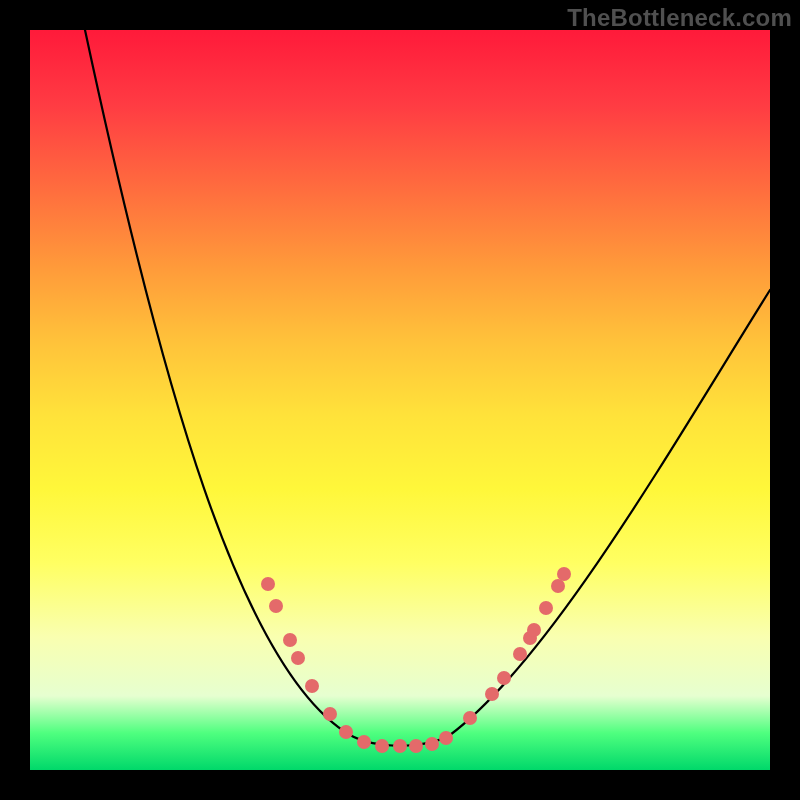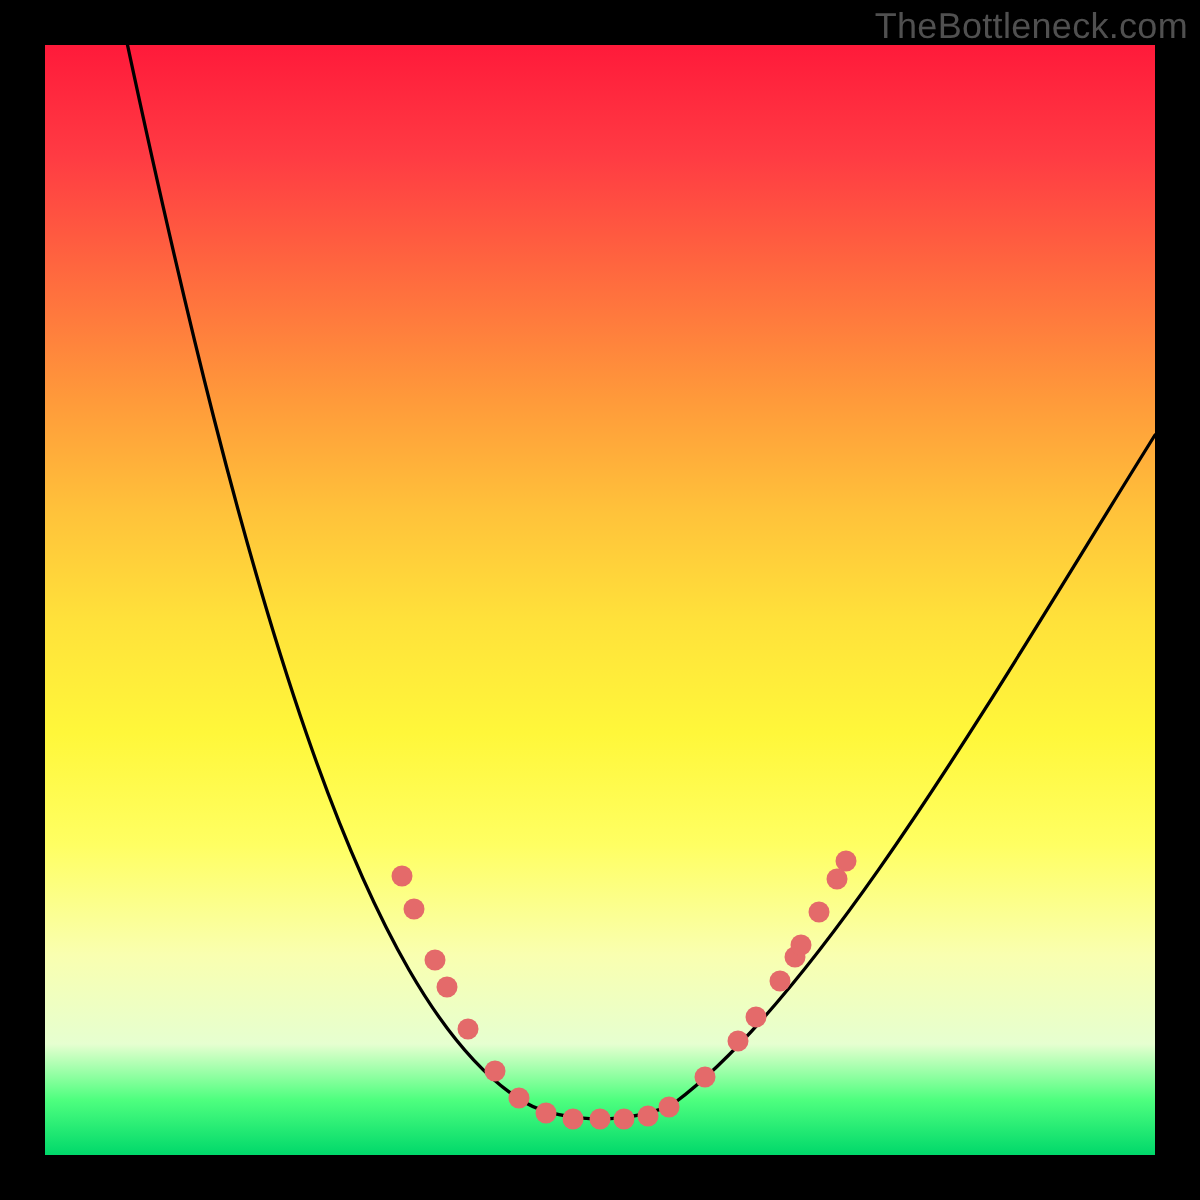--- a/index.html
+++ b/index.html
@@ -34,21 +34,21 @@
     #4fff7f 95%,
     #00d86a 100%
   );
 }
 .site-label {
   position: absolute;
   top: 4px;
   right: 8px;
   font-family: Arial, Helvetica, sans-serif;
   font-size: 24px;
-  font-weight: normal;
+  font-weight: bold;
   color: #505050;
   letter-spacing: 0.2px;
   user-select: none;
 }
 svg.overlay {
   position: absolute;
   left: 0;
   top: 0;
   width: 740px;
   height: 740px;

